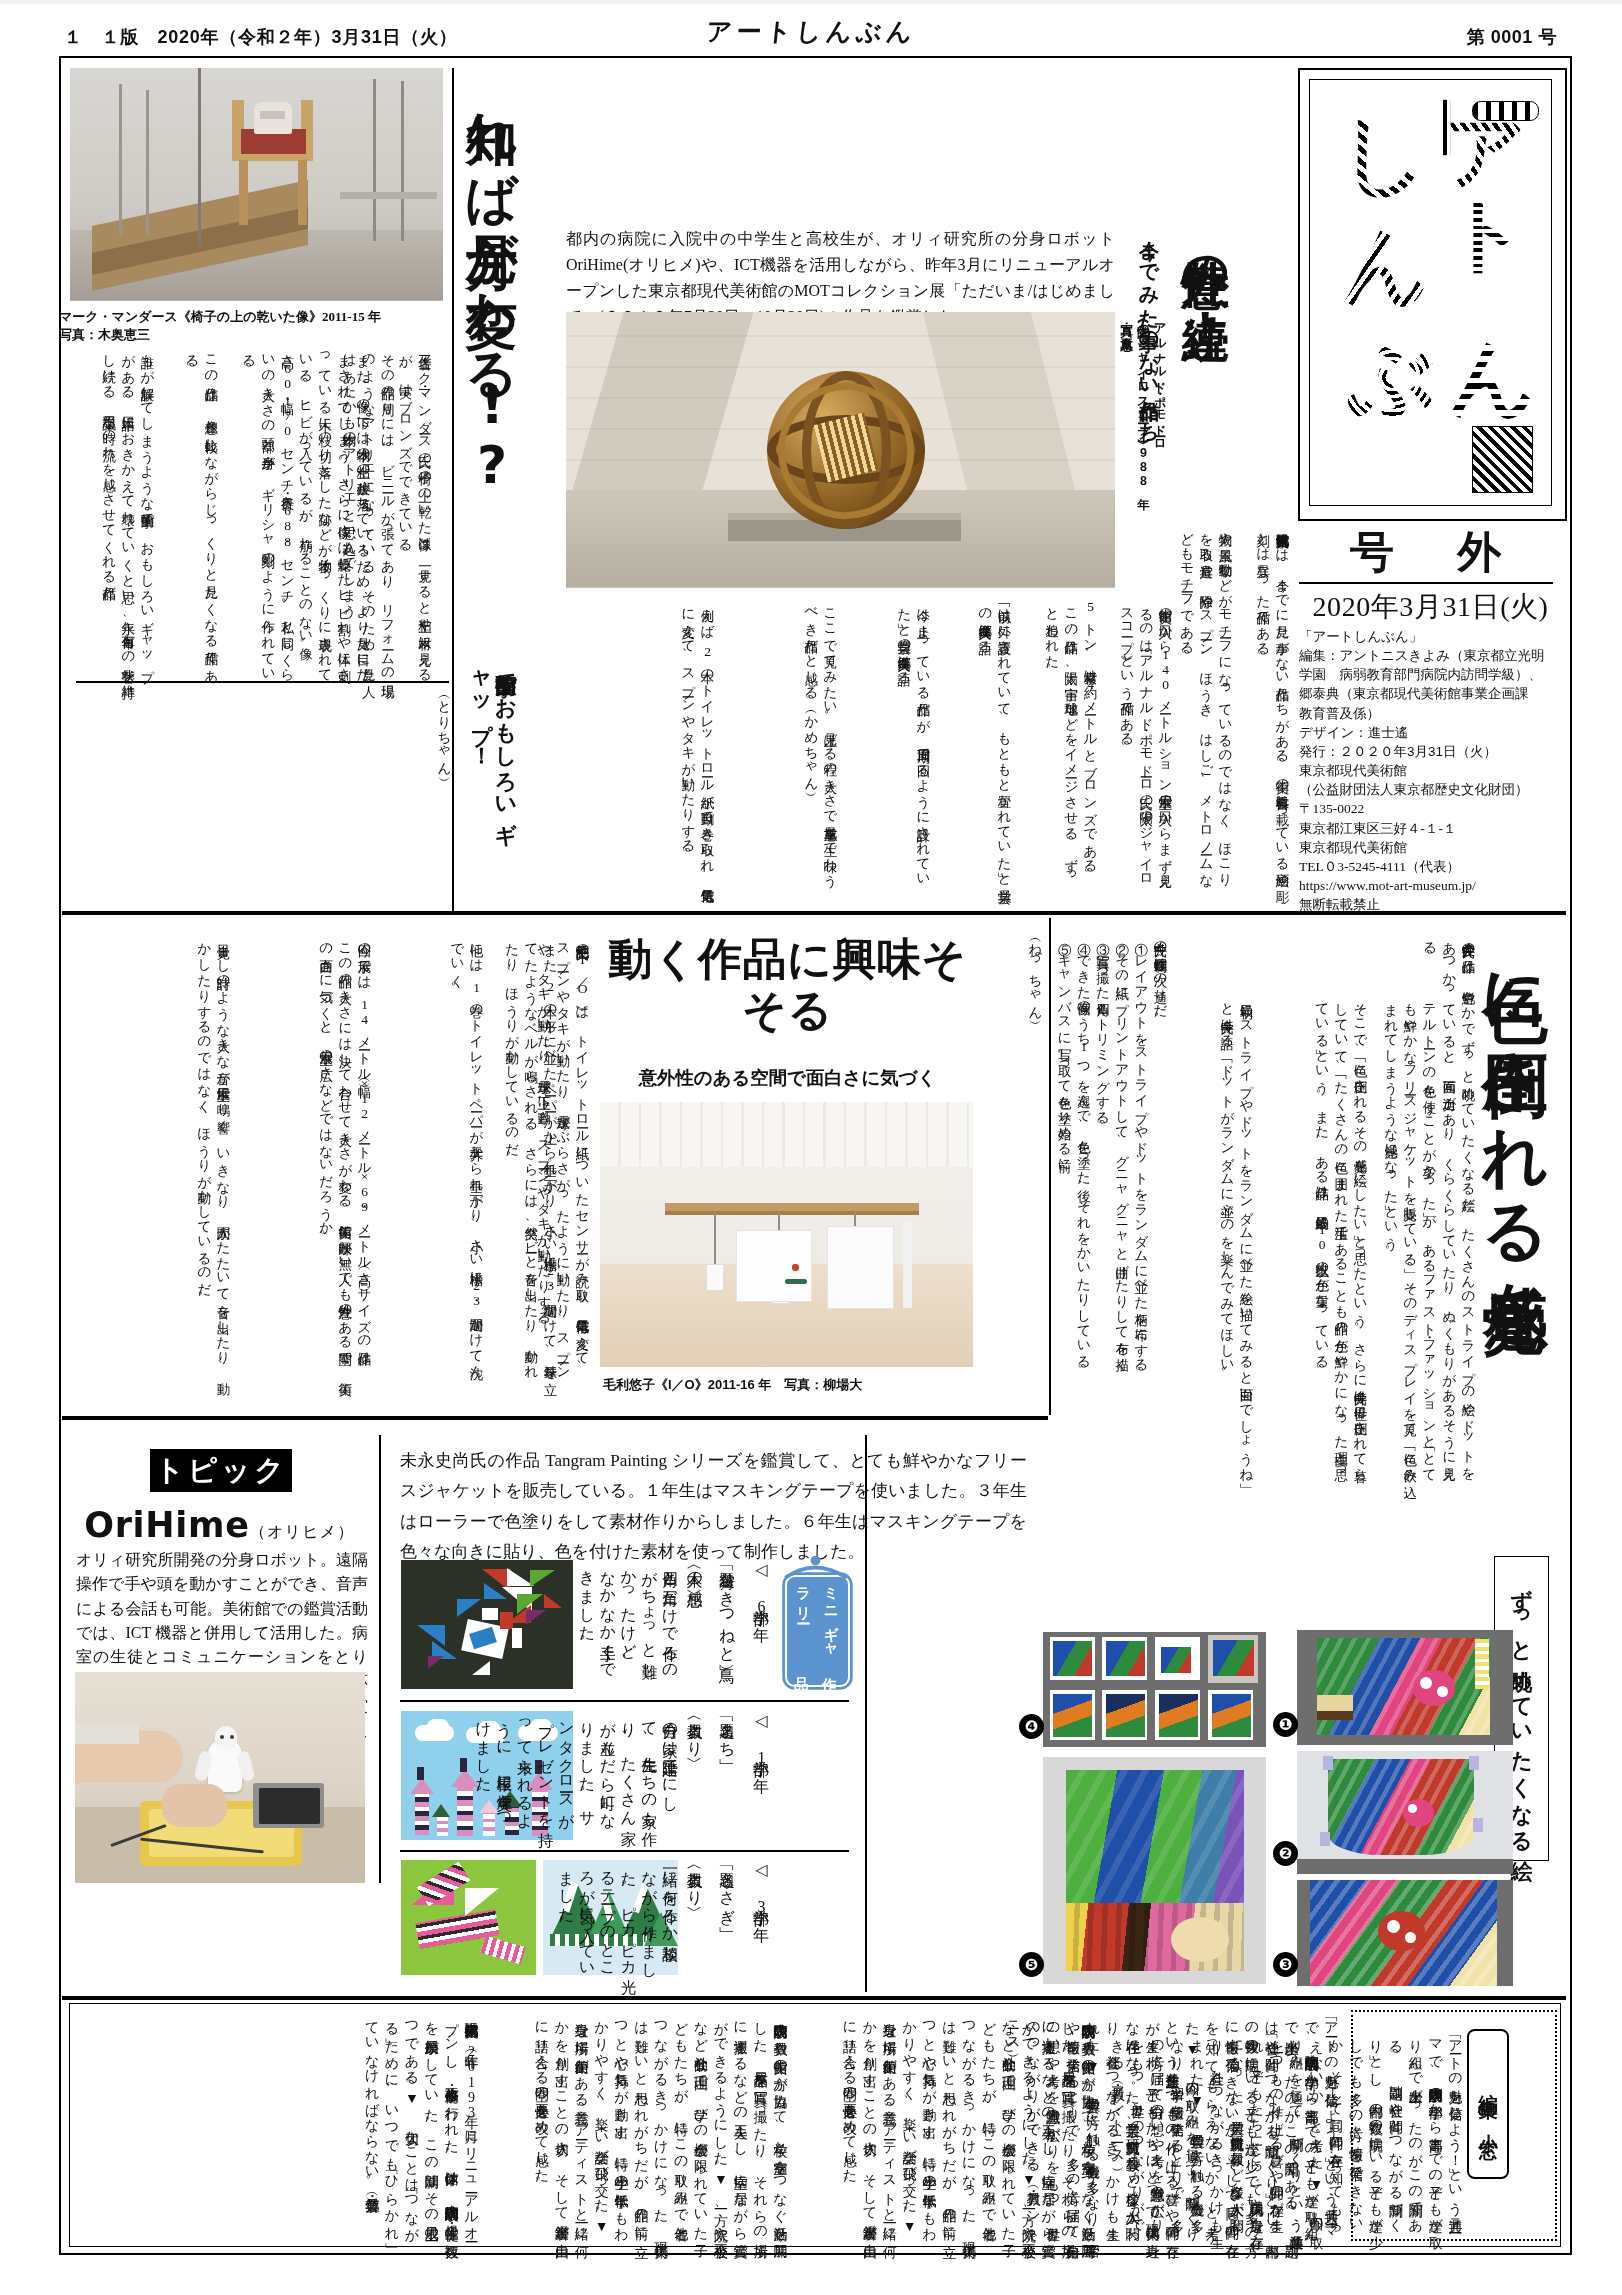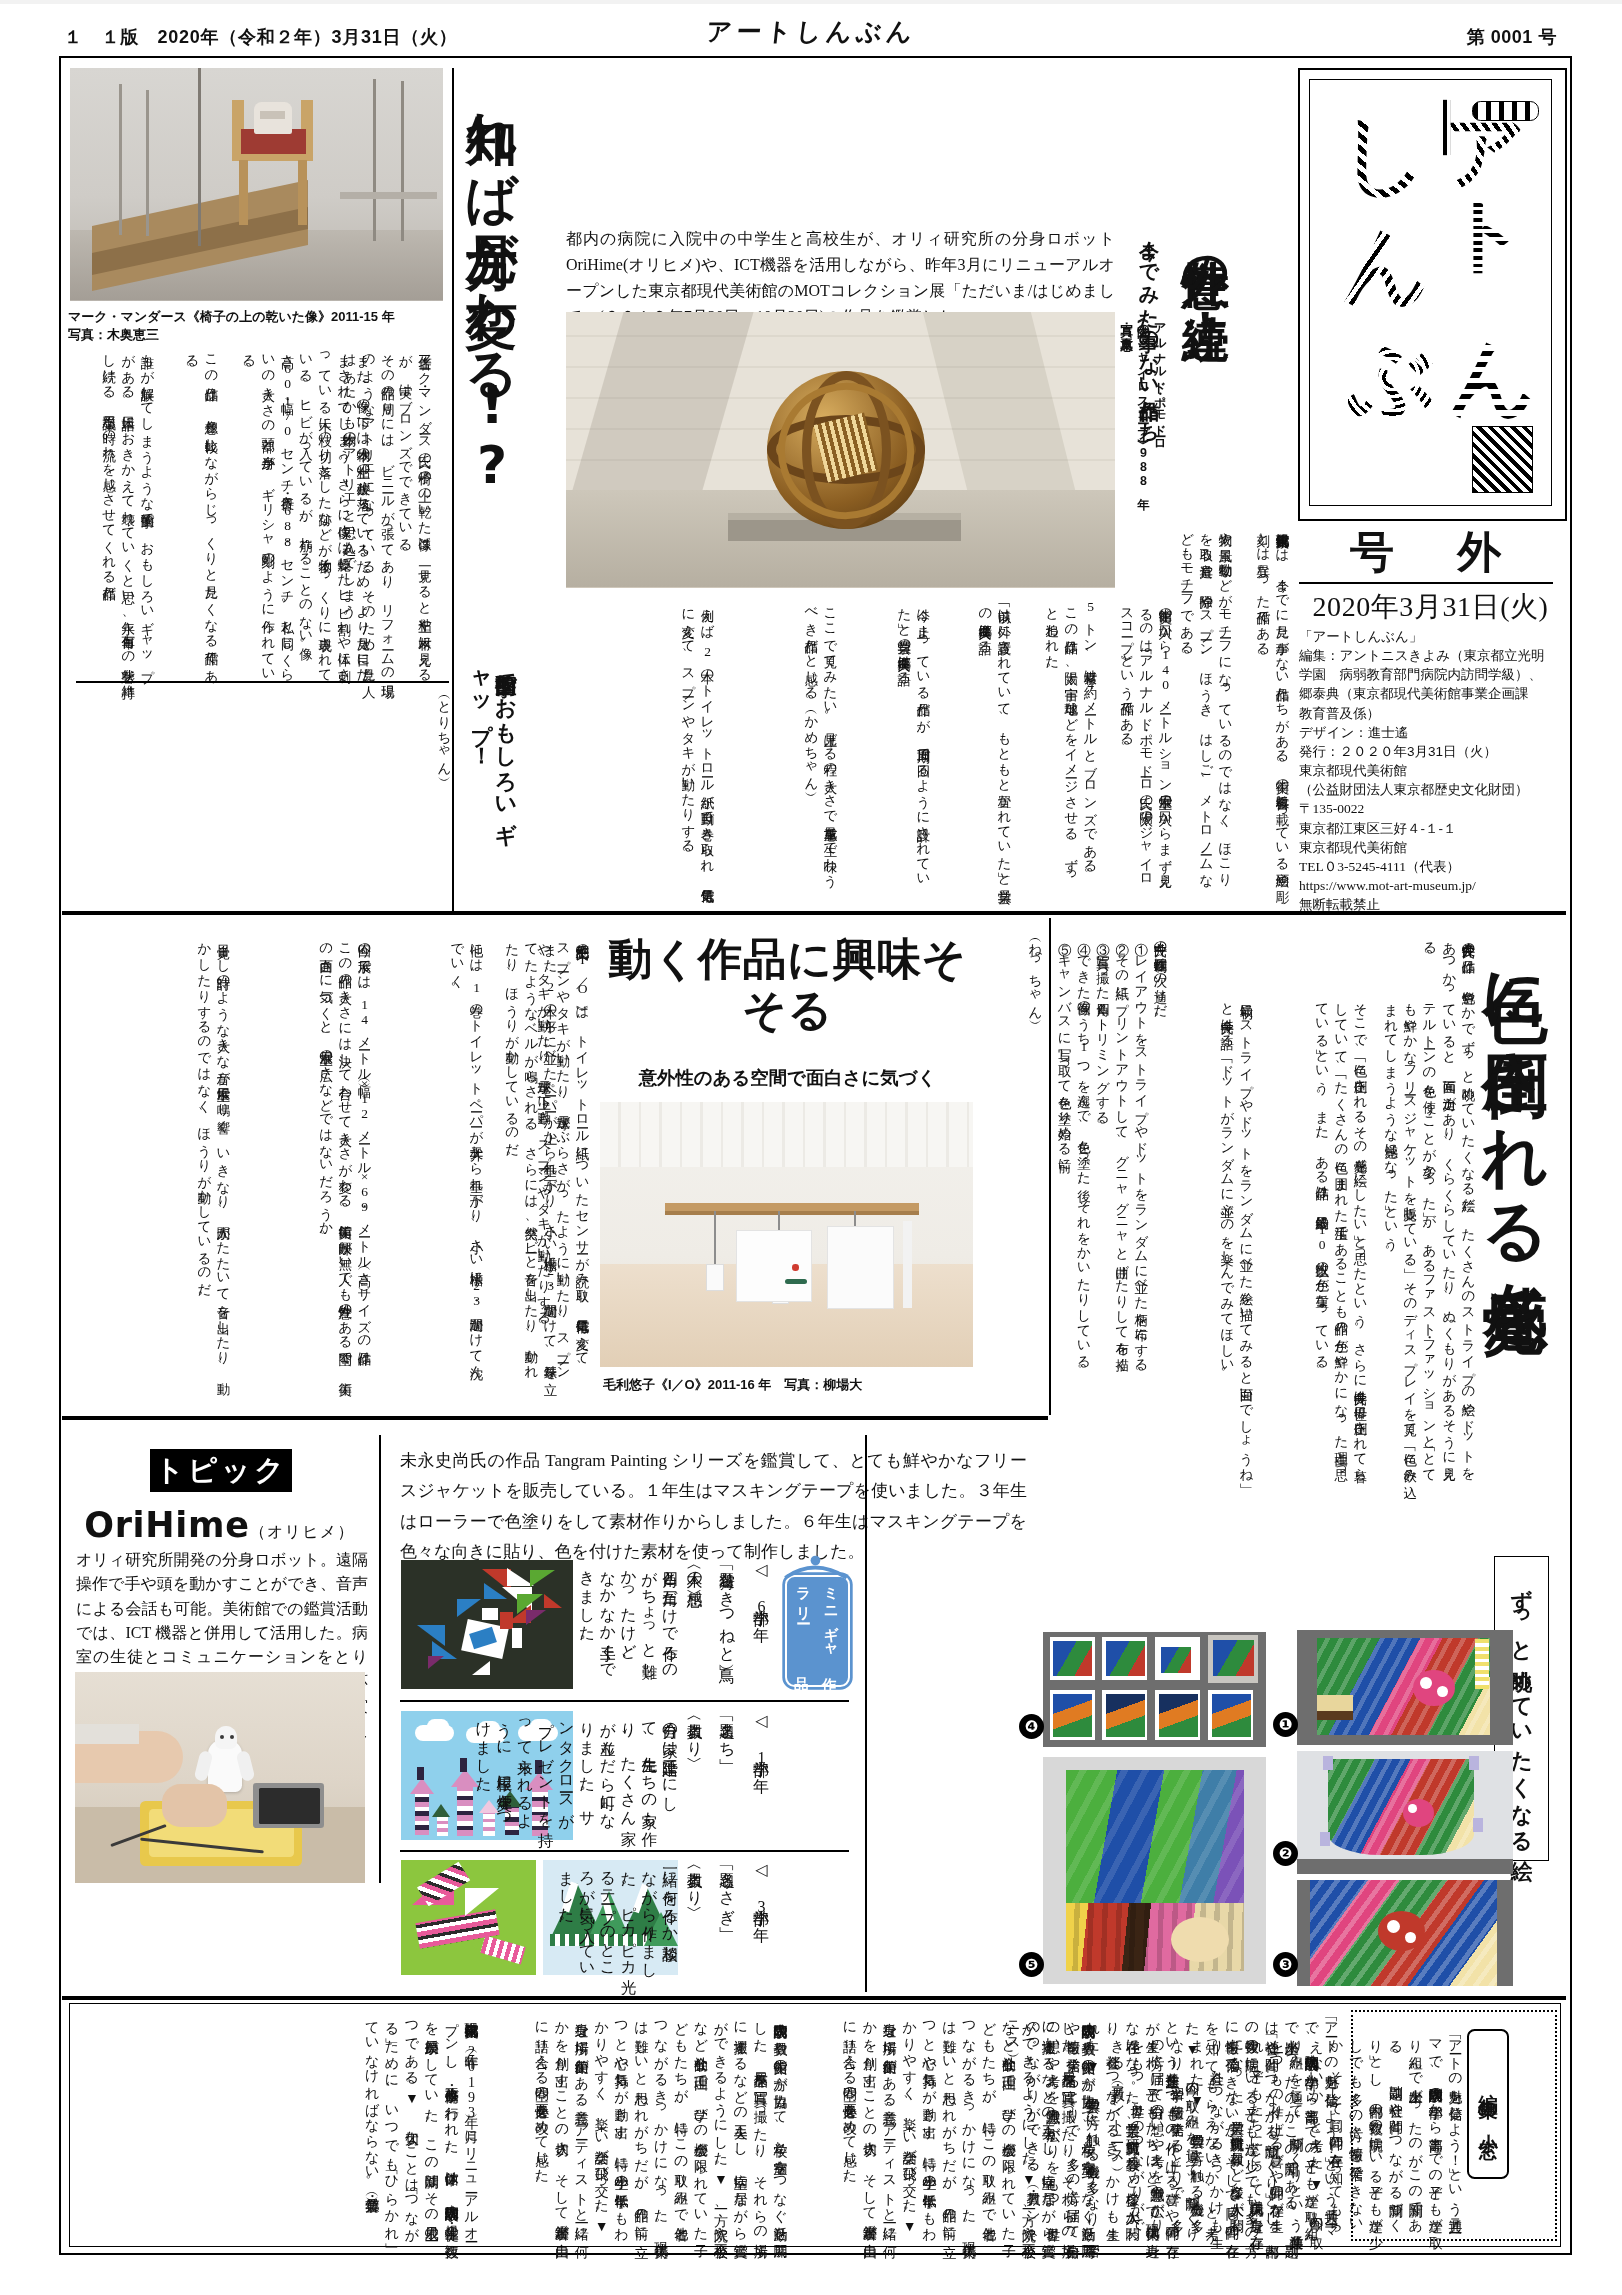--- a/index.html
+++ b/index.html
@@ -180,21 +180,21 @@
     <div style="position:absolute;left:184px;top:34px;width:38px;height:32px;background:#e8e3dc;border-radius:7.6px 7.6px 2.2px 2.2px;"></div>
     <div style="position:absolute;left:190px;top:43px;width:25px;height:7.6px;background:#c9c2b8;"></div>
 
     <div style="position:absolute;left:49px;top:16px;width:2.7px;height:151px;background:#9a958d;"></div>
     <div style="position:absolute;left:76px;top:21.6px;width:2.7px;height:146px;background:#9a958d;"></div>
     <div style="position:absolute;left:303px;top:10.8px;width:2.7px;height:162px;background:#8f8a82;"></div>
     <div style="position:absolute;left:331px;top:13px;width:2.7px;height:160px;background:#8f8a82;"></div>
     <div style="position:absolute;left:128px;top:0px;width:3.2px;height:178px;background:#7f7a73;"></div>
     <div style="position:absolute;left:270px;top:124px;width:97px;height:6.5px;background:#b4afa7;"></div>
   </div>
-  <div class="cap" style="left:68px;top:304px;width:379px;white-space:pre-line;">マーク・マンダース《椅子の上の乾いた像》2011-15 年
+  <div class="cap" style="left:59px;top:304px;width:379px;white-space:pre-line;font-family:Liberation Serif, serif;">マーク・マンダース《椅子の上の乾いた像》2011-15 年
 写真：木奥恵三</div>
 
   <div class="bighead" style="left:466px;top:70px;height:573px;font-size:52px;">知れば見方が変わる!?</div>
   <div class="subhead" style="left:469px;top:654px;height:178px;font-size:21.6px;">衝撃的でおもしろいギャップ！</div>
 
   <div class="rule-v" style="left:452px;top:64px;height:844px;"></div>
 
   <div class="bodycol" style="left:416px;top:341px;height:330px;width:18.4px;">作者マーク・マンダース氏の《椅子の上の乾いた像》は、一見すると粘土や木材に見えるが、実はブロンズでできている。</div>
   <div class="bodycol" style="left:379px;top:341px;height:330px;width:18.4px;">その作品の周りには、ビニールが張ってあり、リフォームの現場のようなアトリエになっている。そのため、見た人はあたかも本物のアトリエと思い込んでしまう。</div>
   <div class="bodycol" style="left:303px;top:341px;height:330px;width:70px;">また、像の下には本物の粘土の破片が落ちているため、より見た目にだまされてしまう。さらに像には乾燥したヒビ割れや体に刺さっている木に枝の切り落とした跡などが本物そっくりに表現されている。ヒビが入っているが、崩れることのない像。</div>

